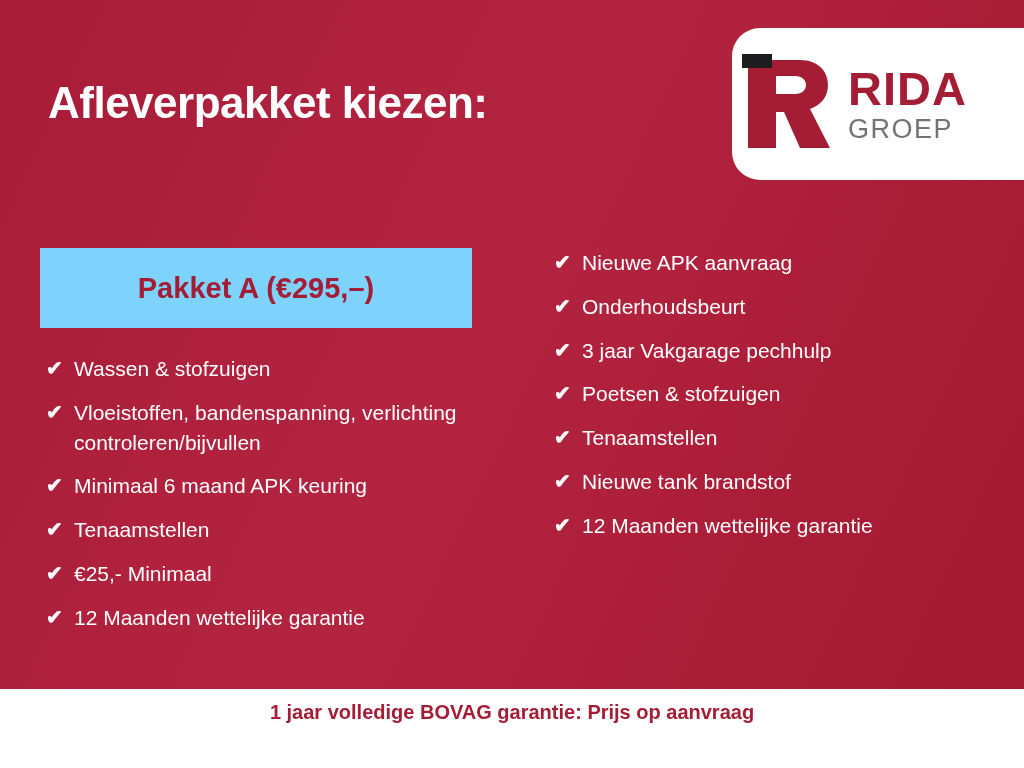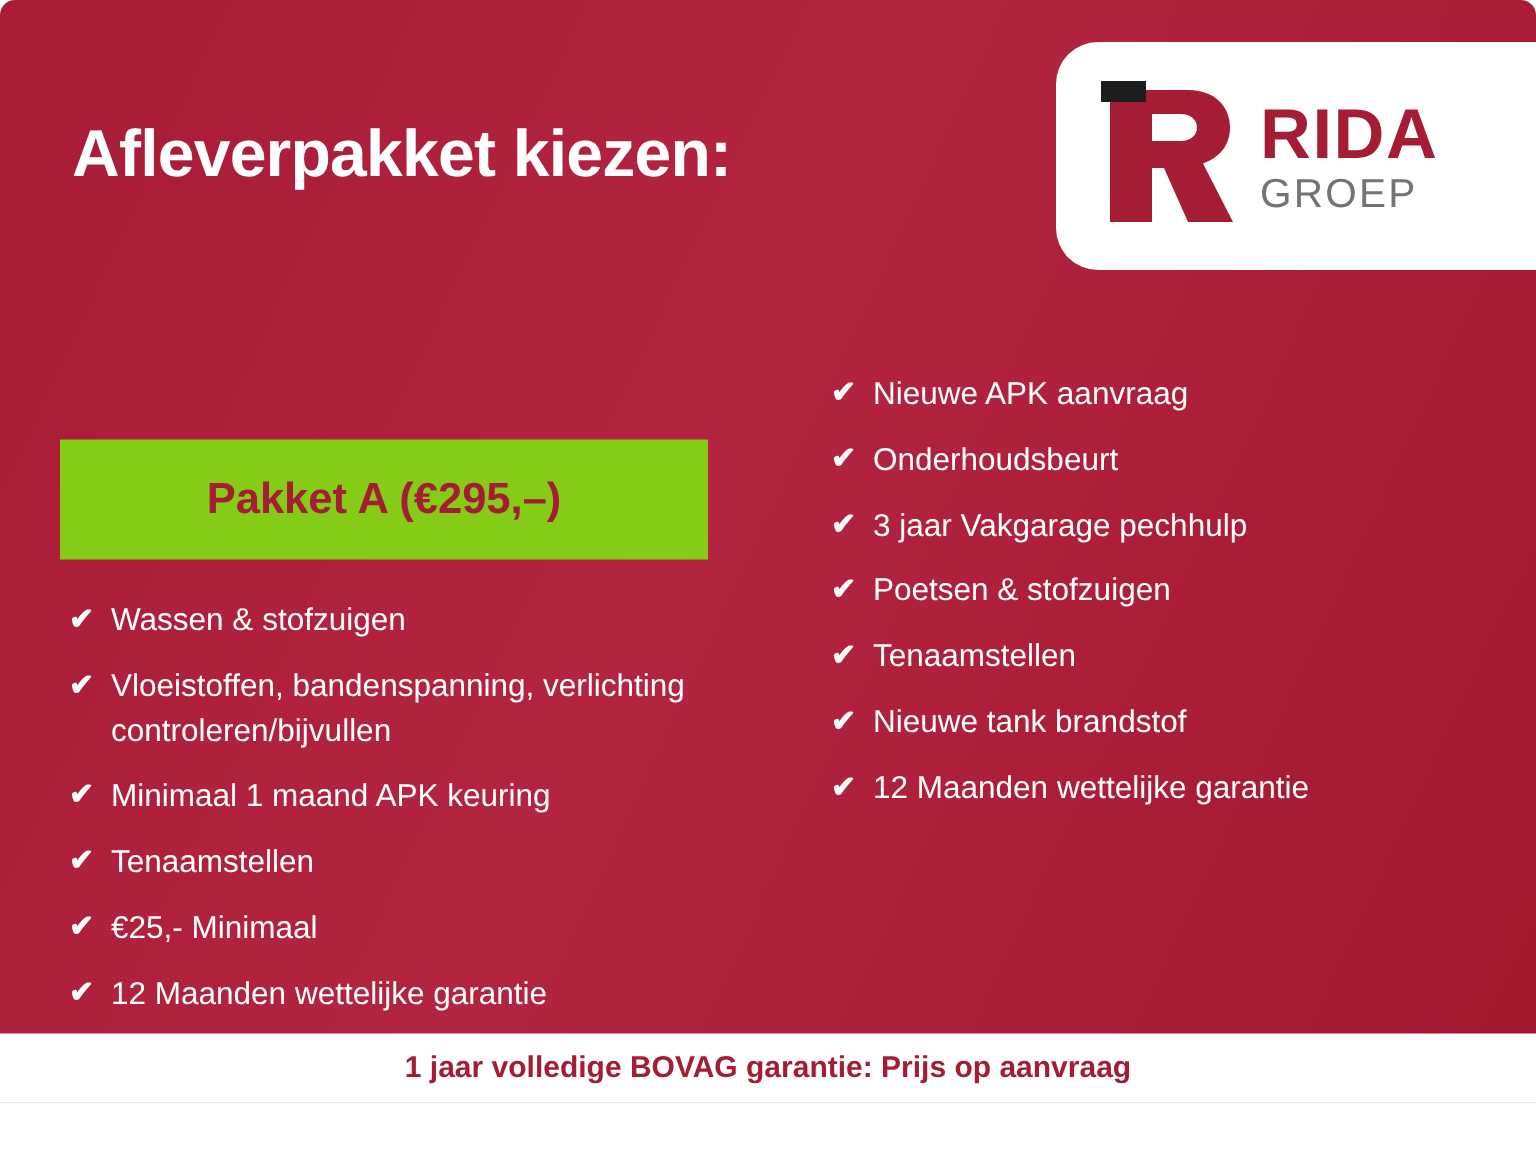--- a/index.html
+++ b/index.html
@@ -13,21 +13,20 @@
     font-family: "Liberation Sans", sans-serif;
     overflow: hidden;
   }
 
   .slide {
     position: relative;
     width: 1024px;
     height: 768px;
     background: #ffffff;
     overflow: hidden;
-    border-radius: 10px;
   }
 
   
   .panel {
     position: absolute;
     left: 0;
     top: 0;
     width: 1024px;
     height: 735px;
     background: #a91f3c;
@@ -44,28 +43,28 @@
     color: #ffffff;
     letter-spacing: -0.5px;
     white-space: nowrap;
   }
 
   
   .logo-card {
     position: absolute;
     right: 0;
     top: 28px;
-    width: 320px;
+    width: 292px;
     height: 152px;
     background: #ffffff;
     border-top-left-radius: 28px;
     border-bottom-left-radius: 28px;
     display: flex;
     align-items: center;
-    padding-left: 30px;
+    padding-left: 10px;
     box-sizing: border-box;
   }
   .logo-mark {
     width: 92px;
     height: 100px;
     position: relative;
     flex: none;
     margin-right: 14px;
   }
   .logo-text {
@@ -89,27 +88,26 @@
 
   
   .col {
     position: absolute;
     top: 248px;
   }
   .col.left { left: 40px; width: 432px; }
   .col.right { left: 548px; width: 440px; }
 
   .pkg-title-box {
-    background: #84cc16;
+    background: #7dd3fc;
     height: 80px;
     display: flex;
     align-items: center;
     justify-content: center;
     margin-bottom: 26px;
-    margin-top: 45px;
   }
   .pkg-title {
     font-size: 29px;
     font-weight: bold;
     color: #a51c35;
     white-space: nowrap;
   }
 
   ul.features {
     list-style: none;
@@ -193,21 +191,21 @@
       <li>
         <span class="check">✔</span>
         <span class="txt">Wassen &amp; stofzuigen</span>
       </li>
       <li>
         <span class="check">✔</span>
         <span class="txt">Vloeistoffen, bandenspanning, verlichting controleren/bijvullen</span>
       </li>
       <li>
         <span class="check">✔</span>
-        <span class="txt">Minimaal 1 maand APK keuring</span>
+        <span class="txt">Minimaal 6 maand APK keuring</span>
       </li>
       <li>
         <span class="check">✔</span>
         <span class="txt">Tenaamstellen</span>
       </li>
       <li>
         <span class="check">✔</span>
         <span class="txt">€25,- Minimaal</span>
       </li>
       <li>

